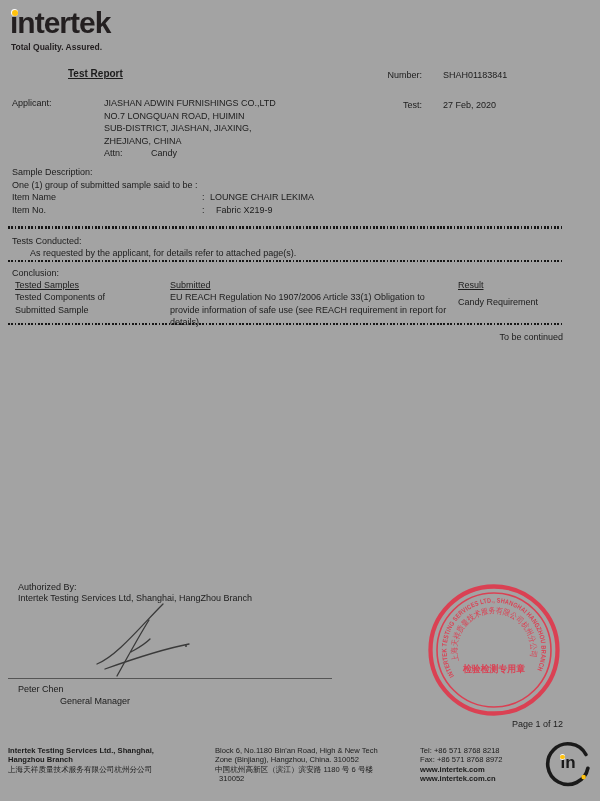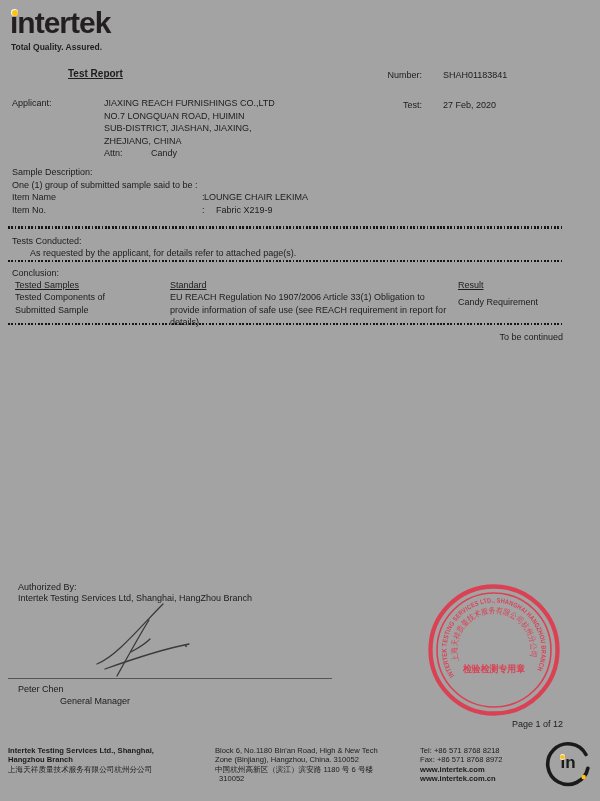--- a/index.html
+++ b/index.html
@@ -53,52 +53,52 @@
     <div class="logo-dot"></div>
     <div class="logo-tagline">Total Quality. Assured.</div>
   </div>
 
   <div class="t b u" style="left:68px; top:68px; font-size:10px;">Test Report</div>
   <div class="t r" style="left:352px; top:69px; width:70px;">Number:</div>
   <div class="t" style="left:443px; top:69px;">SHAH01183841</div>
 
   <div class="t" style="left:12px; top:97px;">Applicant:</div>
   <div class="t" style="left:104px; top:97px;">
-    <div>JIAXING REACH FURNISHINGS CO.,LTD</div>
+    <div>JIASHAN ADWIN FURNISHINGS CO.,LTD</div>
     <div>NO.7 LONGQUAN ROAD, HUIMIN</div>
     <div>SUB-DISTRICT, JIASHAN, JIAXING,</div>
     <div>ZHEJIANG, CHINA</div>
     <div>
       <span style="display:inline-block; width:47px;">Attn:</span><span>Candy</span>
     </div>
   </div>
   <div class="t r" style="left:352px; top:99px; width:70px;">Test:</div>
   <div class="t" style="left:443px; top:99px;">27 Feb, 2020</div>
 
   <div class="t" style="left:12px; top:166px;">Sample Description:</div>
   <div class="t" style="left:12px; top:178.5px;">One (1) group of submitted sample said to be :</div>
 
   <div class="t" style="left:12px; top:191px;">Item Name</div>
   <div class="t" style="left:202px; top:191px;">:</div>
-  <div class="t" style="left:204px; top:191px;">LOUNGE CHAIR LEKIMA</div>
+  <div class="t" style="left:210px; top:191px;">LOUNGE CHAIR LEKIMA</div>
 
   <div class="t" style="left:12px; top:203.5px;">Item No.</div>
   <div class="t" style="left:202px; top:203.5px;">:</div>
   <div class="t" style="left:216px; top:203.5px;">Fabric X219-9</div>
 
   <div class="dots" style="top:226px;"></div>
 
   <div class="t" style="left:12px; top:234.5px;">Tests Conducted:</div>
   <div class="t" style="left:30px; top:247px;">As requested by the applicant, for details refer to attached page(s).</div>
 
   <div class="dots" style="top:259.5px;"></div>
 
   <div class="t" style="left:12px; top:267px;">Conclusion:</div>
   <div class="t u" style="left:15px;  top:279px;">Tested Samples</div>
-  <div class="t u" style="left:170px; top:279px;">Standard</div>
+  <div class="t u" style="left:170px; top:279px;">Submitted</div>
   <div class="t u" style="left:458px; top:279px;">Result</div>
 
   <div class="wrap" style="left:15px; top:291px; width:122px;">Tested Components of Submitted Sample</div>
   <div class="wrap" style="left:170px; top:291px; width:280px;">EU REACH Regulation No 1907/2006 Article 33(1) Obligation to provide information of safe use (see REACH requirement in report for details)</div>
   <div class="t" style="left:458px; top:295.5px;">Candy Requirement</div>
 
   <div class="dots" style="top:322.5px;"></div>
   <div class="t r" style="left:433px; top:330.5px; width:130px;">To be continued</div>
 
   <div class="t" style="left:18px; top:581px;">Authorized By:</div>

